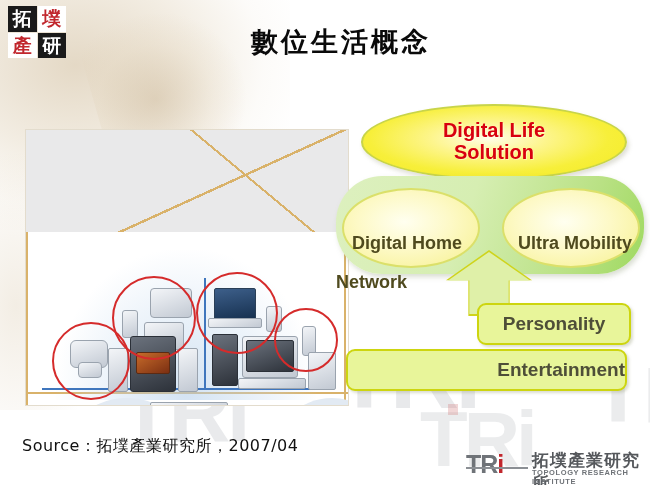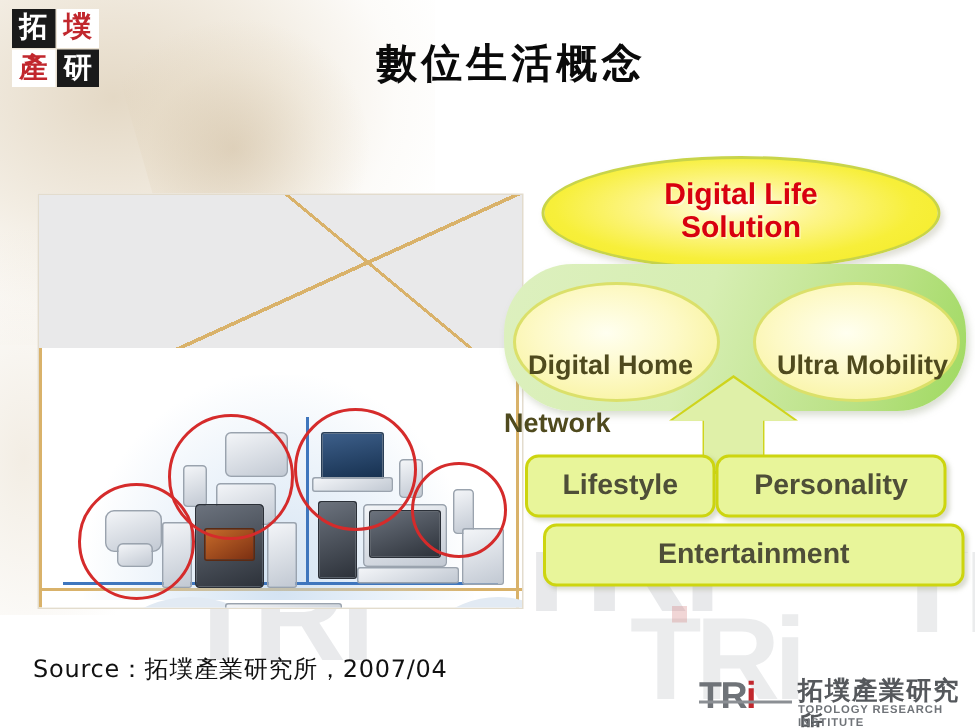--- a/index.html
+++ b/index.html
@@ -154,21 +154,21 @@
   }
 
   .rowbox{
     position:absolute;background:#e8f59a;border:2px solid #cdd50f;border-radius:9px;
     box-shadow:2px 2px 3px rgba(150,155,120,0.35);
     display:flex;align-items:center;justify-content:center;
     font-size:19px;font-weight:bold;color:#4e4e38;z-index:4;
   }
   .bx-life{left:16px;top:203px;width:123px;height:38px;}
   .bx-pers{left:143px;top:203px;width:150px;height:38px;}
-  .bx-ent{left:28px;top:249px;width:277px;height:38px;}
+  .bx-ent{left:12px;top:249px;width:277px;height:38px;justify-content:flex-end;}
 
   
   .source{
     position:absolute;left:22px;top:436px;font-size:16px;color:#111;
     font-family:"DejaVu Sans","Liberation Sans",sans-serif;letter-spacing:0.5px;
   }
 
   
   .footbar{
     position:absolute;left:0;top:463px;width:650px;height:22px;
@@ -281,23 +281,20 @@
       </div>
       <div class="circ circ-r">
         <div class="circ-txt">Ultra Mobility</div>
       </div>
       <div class="net-lbl">Network</div>
     </div>
 
     <div class="arrow-b"></div>
     <div class="arrow"></div>
 
-    <div class="rowbox bx-life">
-      <span>Lifestyle</span>
-    </div>
     <div class="rowbox bx-pers">
       <span>Personality</span>
     </div>
     <div class="rowbox bx-ent">
       <span>Entertainment</span>
     </div>
   </div>
 
   <div class="source">Source：拓墣產業研究所，2007/04</div>
 

